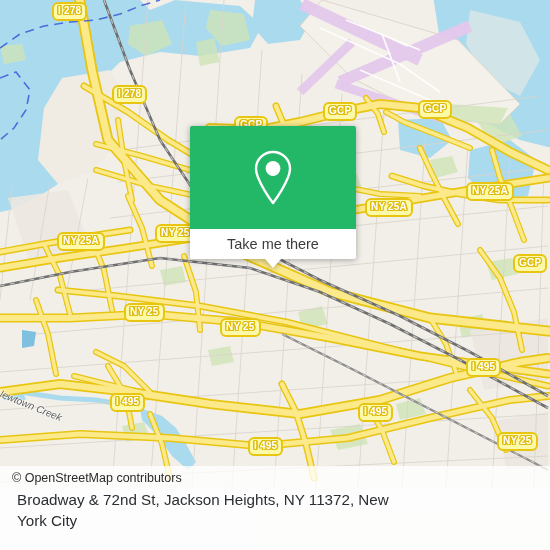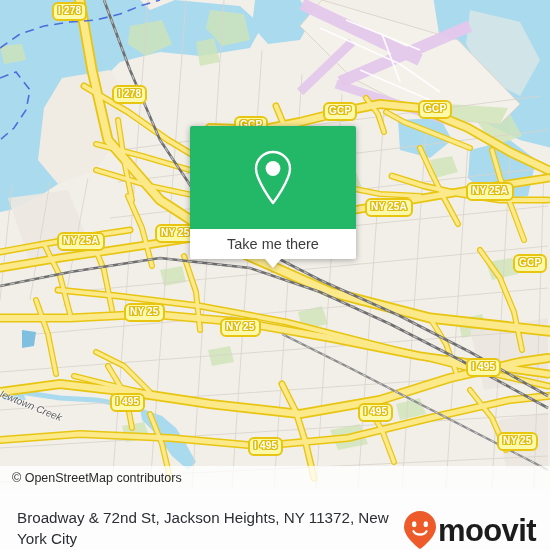--- a/index.html
+++ b/index.html
@@ -118,21 +118,21 @@
 
   
   #footer {
     position: absolute;
     left: 0;
     top: 490px;
     width: 550px;
     height: 60px;
     background: rgba(255,255,255,0.88);
     display: flex;
-    align-items: flex-end;
+    align-items: flex-start;
     justify-content: space-between;
     box-sizing: border-box;
     padding: 0 14px 0 17px;
   }
   #footer-address {
     color: #2b2f33;
     font-size: 15.2px;
     line-height: 1.38;
     max-width: 390px;
   }
@@ -397,24 +397,15 @@
     </div>
     <div id="popup-tail"></div>
   </div>
 
   <div id="attribution">
     <span>© OpenStreetMap contributors</span>
   </div>
 
   <div id="footer">
     <div id="footer-address">Broadway &amp; 72nd St, Jackson Heights, NY 11372, New York City</div>
-    <div id="brand">
-      <svg width="34" height="40" viewBox="0 0 34 40">
-        <path d="M17 1 C8.2 1 1 8.1 1 16.9 C1 27.7 17 39 17 39 C17 39 33 27.7 33 16.9 C33 8.1 25.8 1 17 1 Z" fill="#ec5b29"></path>
-        <ellipse cx="11.2" cy="14.2" rx="2.2" ry="2.9" fill="#ffffff"></ellipse>
-        <ellipse cx="22.8" cy="14.2" rx="2.2" ry="2.9" fill="#ffffff"></ellipse>
-        <path d="M10.5 21.2 C13 25.6 21 25.6 23.5 21.2" fill="none" stroke="#ffffff" stroke-width="2.3" stroke-linecap="round"></path>
-      </svg>
-      <span id="brand-word">moovit</span>
-    </div>
   </div>
 
 </div>
 
 </body></html>

